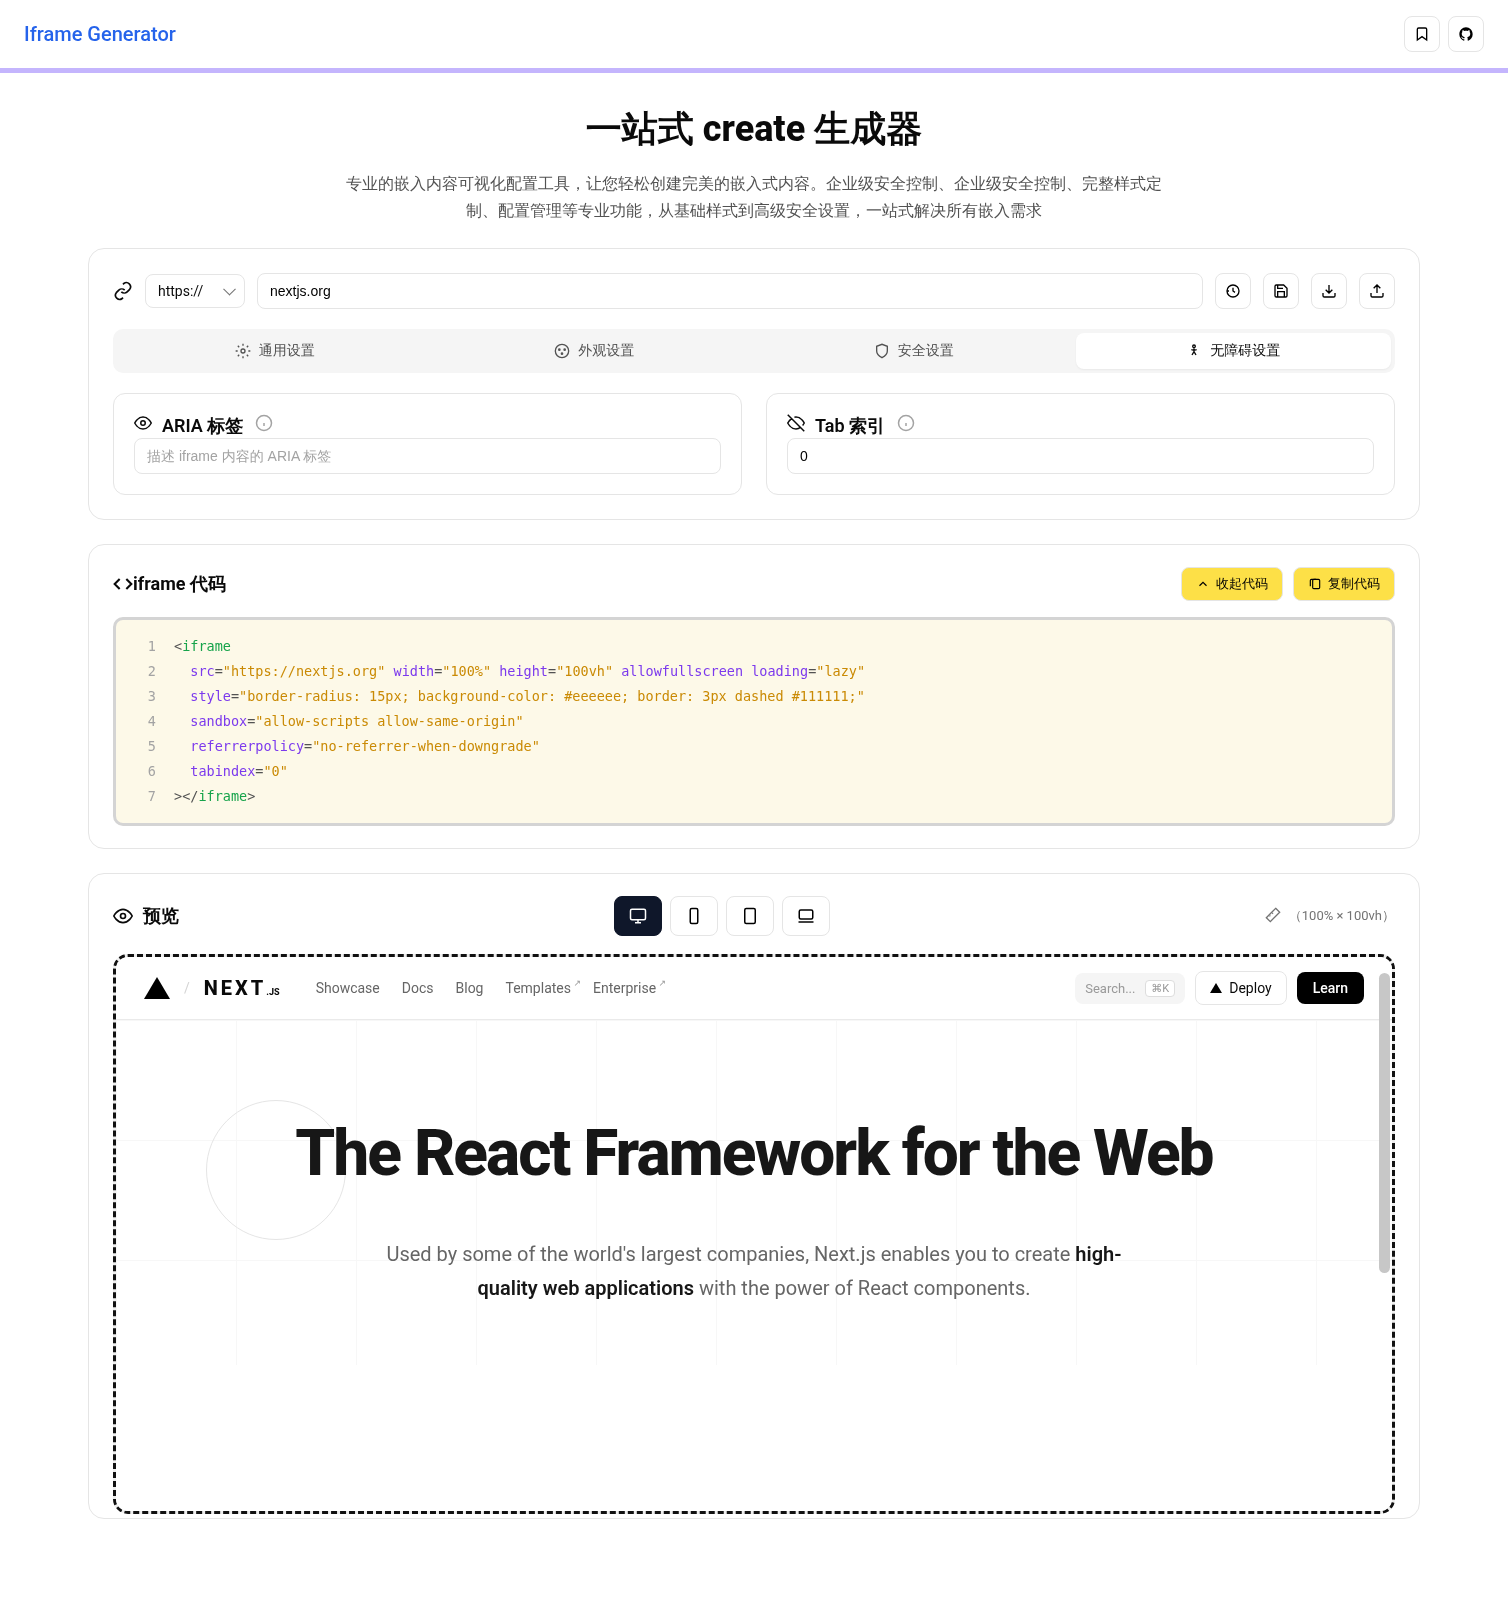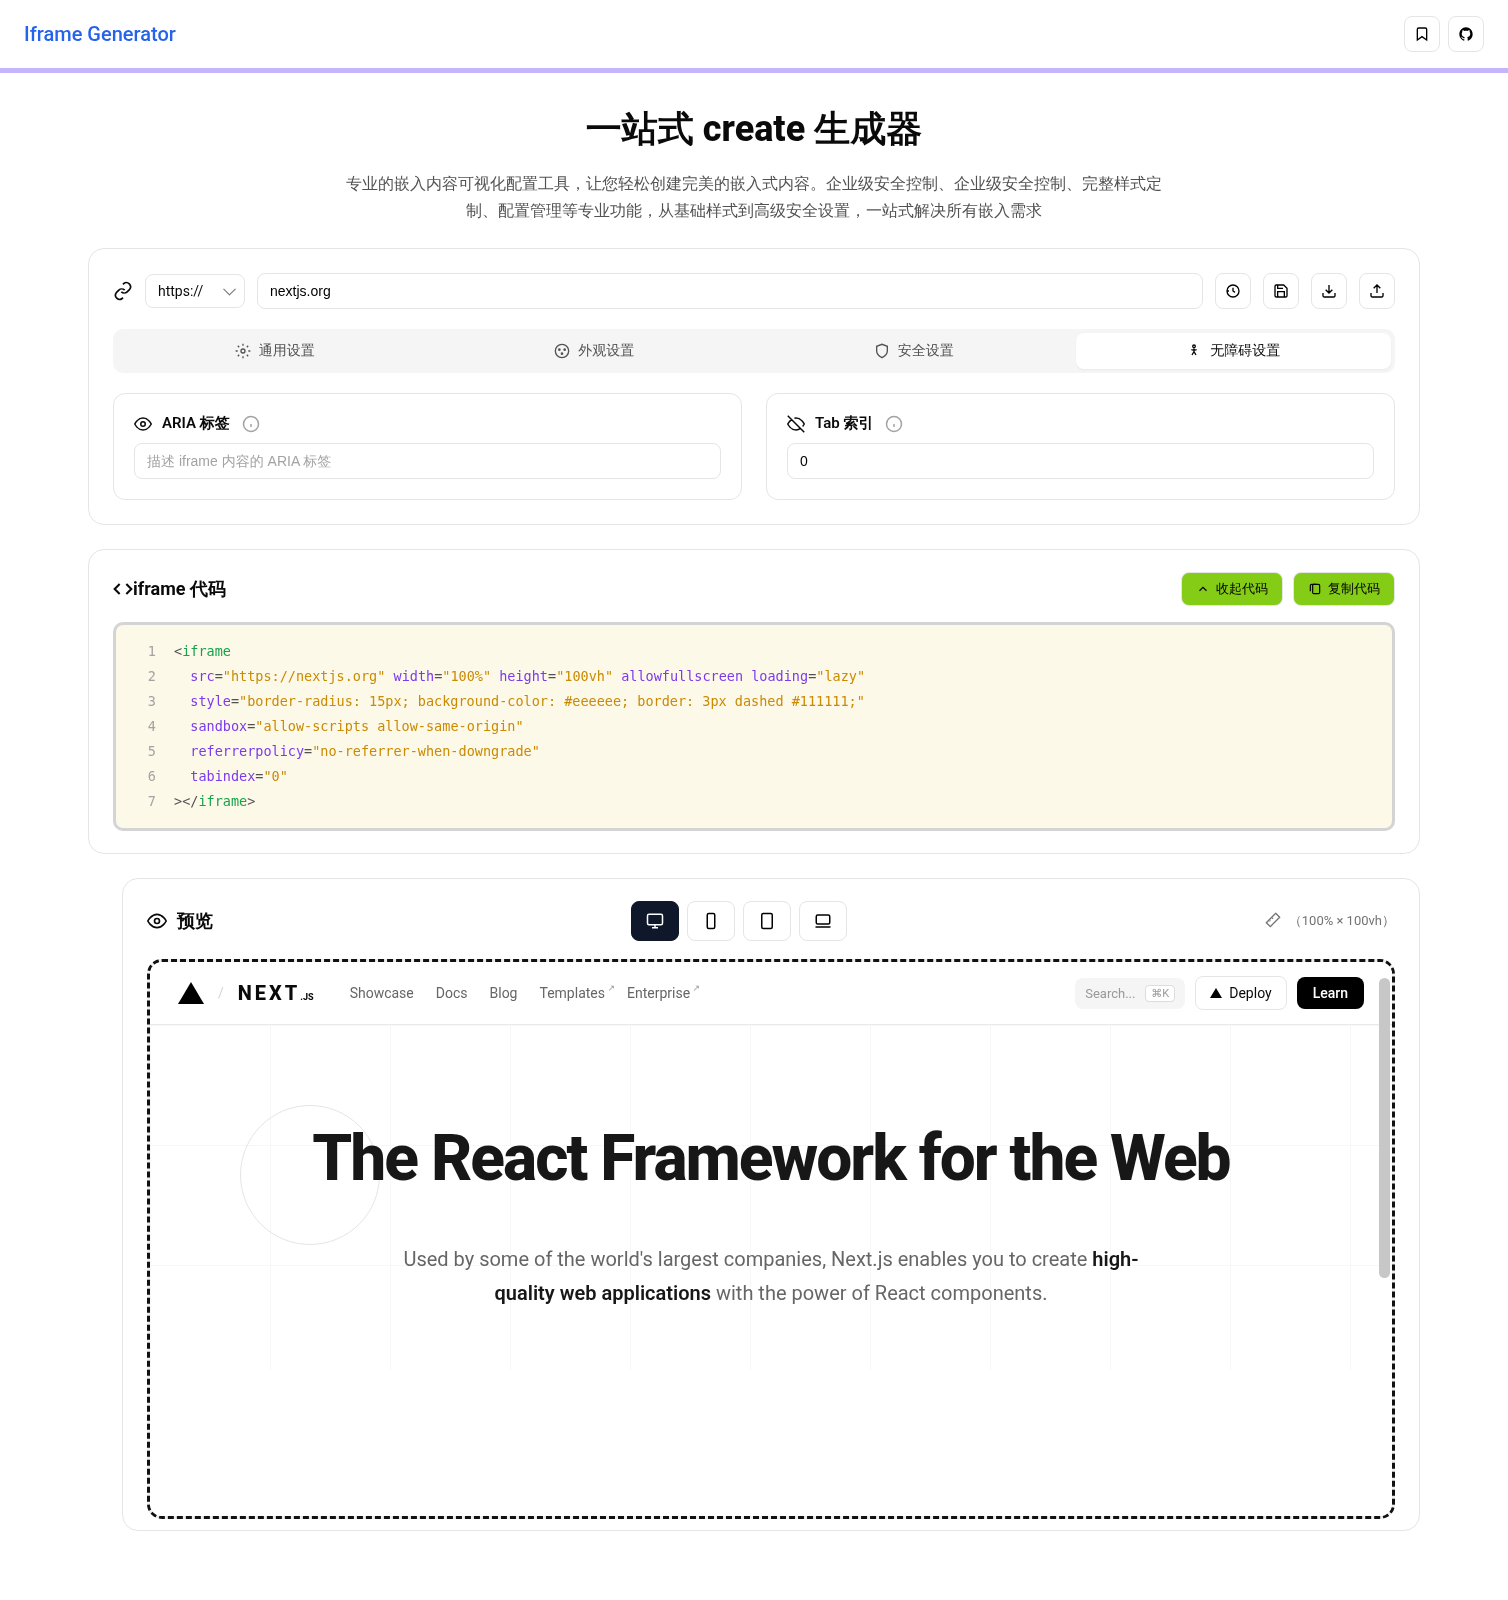--- a/index.html
+++ b/index.html
@@ -19,40 +19,40 @@
 .link-icon { width: 20px; height: 20px; flex-shrink: 0; }
 .select { position: relative; border: 1px solid #e5e5e5; border-radius: 8px; padding: 8px 32px 8px 12px; background: #fff; min-width: 100px; cursor: pointer; }
 .select::after { content: ""; position: absolute; right: 10px; top: 50%; width: 8px; height: 8px; border-right: 1.5px solid #737373; border-bottom: 1.5px solid #737373; transform: translateY(-70%) rotate(45deg); }
 .url-input { flex: 1; border: 1px solid #e5e5e5; border-radius: 8px; padding: 9px 12px; font-size: 14px; outline: none; }
 .tabs { display: flex; background: #f5f5f5; border-radius: 10px; padding: 4px; gap: 4px; margin-bottom: 20px; }
 .tab { flex: 1; padding: 9px 12px; border-radius: 8px; text-align: center; cursor: pointer; display: flex; align-items: center; justify-content: center; gap: 8px; font-size: 14px; color: #525252; }
 .tab.active { background: #fff; color: #0a0a0a; box-shadow: 0 1px 2px rgba(0,0,0,0.05); }
 .tab svg { width: 16px; height: 16px; }
 .fields-row { display: flex; gap: 24px; }
 .field-box { flex: 1; border: 1px solid #e5e5e5; border-radius: 12px; padding: 20px; }
-.field-label { display: flex; align-items: center; gap: 10px; margin-bottom: 10px; font-weight: 600; font-size: 15px; }
+.field-label { display: flex; align-items: flex-start; gap: 10px; margin-bottom: 0; font-weight: 600; font-size: 18px; }
 .field-label svg { width: 18px; height: 18px; }
 .info-icon { width: 16px; height: 16px; color: #a3a3a3; margin-left: 2px; }
 .text-input { width: 100%; border: 1px solid #e5e5e5; border-radius: 8px; padding: 9px 12px; font-size: 14px; outline: none; }
 .text-input::placeholder { color: #a3a3a3; }
 .code-card { padding: 22px 24px; }
 .code-header { display: flex; justify-content: space-between; align-items: center; margin-bottom: 16px; }
 .code-title { display: flex; align-items: center; font-size: 18px; font-weight: 700; }
 .code-title svg { width: 20px; height: 20px; }
 .code-actions { display: flex; gap: 10px; }
-.btn-outline { border: 1px solid #e5e5e5; background: #84cc16; border-radius: 8px; padding: 7px 14px; font-size: 13px; cursor: pointer; display: flex; align-items: center; gap: 6px; }
+.btn-outline { border: 1px solid #e5e5e5; background: #fde047; border-radius: 8px; padding: 7px 14px; font-size: 13px; cursor: pointer; display: flex; align-items: center; gap: 6px; }
 .btn-outline svg { width: 14px; height: 14px; }
 .code-block { background: #fdf9e8; border: 3px solid #d4d4d4; border-radius: 10px; padding: 14px 16px; font-family: ui-monospace, "SF Mono", Monaco, monospace; font-size: 13.5px; line-height: 1.85; overflow-x: auto; }
 .code-line { display: flex; }
 .line-num { width: 24px; color: #a3a3a3; text-align: right; margin-right: 18px; flex-shrink: 0; user-select: none; }
 .tok-punc { color: #525252; }
 .tok-tag { color: #16a34a; }
 .tok-attr { color: #7c3aed; }
 .tok-val { color: #ca8a04; }
-.preview-card { padding: 22px 24px 11px; margin-left: 34px; }
+.preview-card { padding: 22px 24px 4px; }
 .preview-header { display: flex; justify-content: space-between; align-items: center; margin-bottom: 18px; }
 .preview-title { display: flex; align-items: center; gap: 10px; font-size: 18px; font-weight: 700; }
 .preview-title svg { width: 20px; height: 20px; }
 .device-switcher { display: flex; gap: 8px; }
 .device-btn { width: 48px; height: 40px; border: 1px solid #e5e5e5; border-radius: 8px; background: #fff; display: flex; align-items: center; justify-content: center; cursor: pointer; }
 .device-btn.active { background: #0f172a; border-color: #0f172a; color: #fff; }
 .device-btn svg { width: 18px; height: 18px; }
 .preview-dims { display: flex; align-items: flex-start; gap: 8px; color: #737373; font-size: 13px; }
 .preview-dims svg { width: 16px; height: 16px; }
 .preview-frame { border: 3px dashed #111; border-radius: 15px; background: #eee; overflow: hidden; height: 560px; position: relative; }

